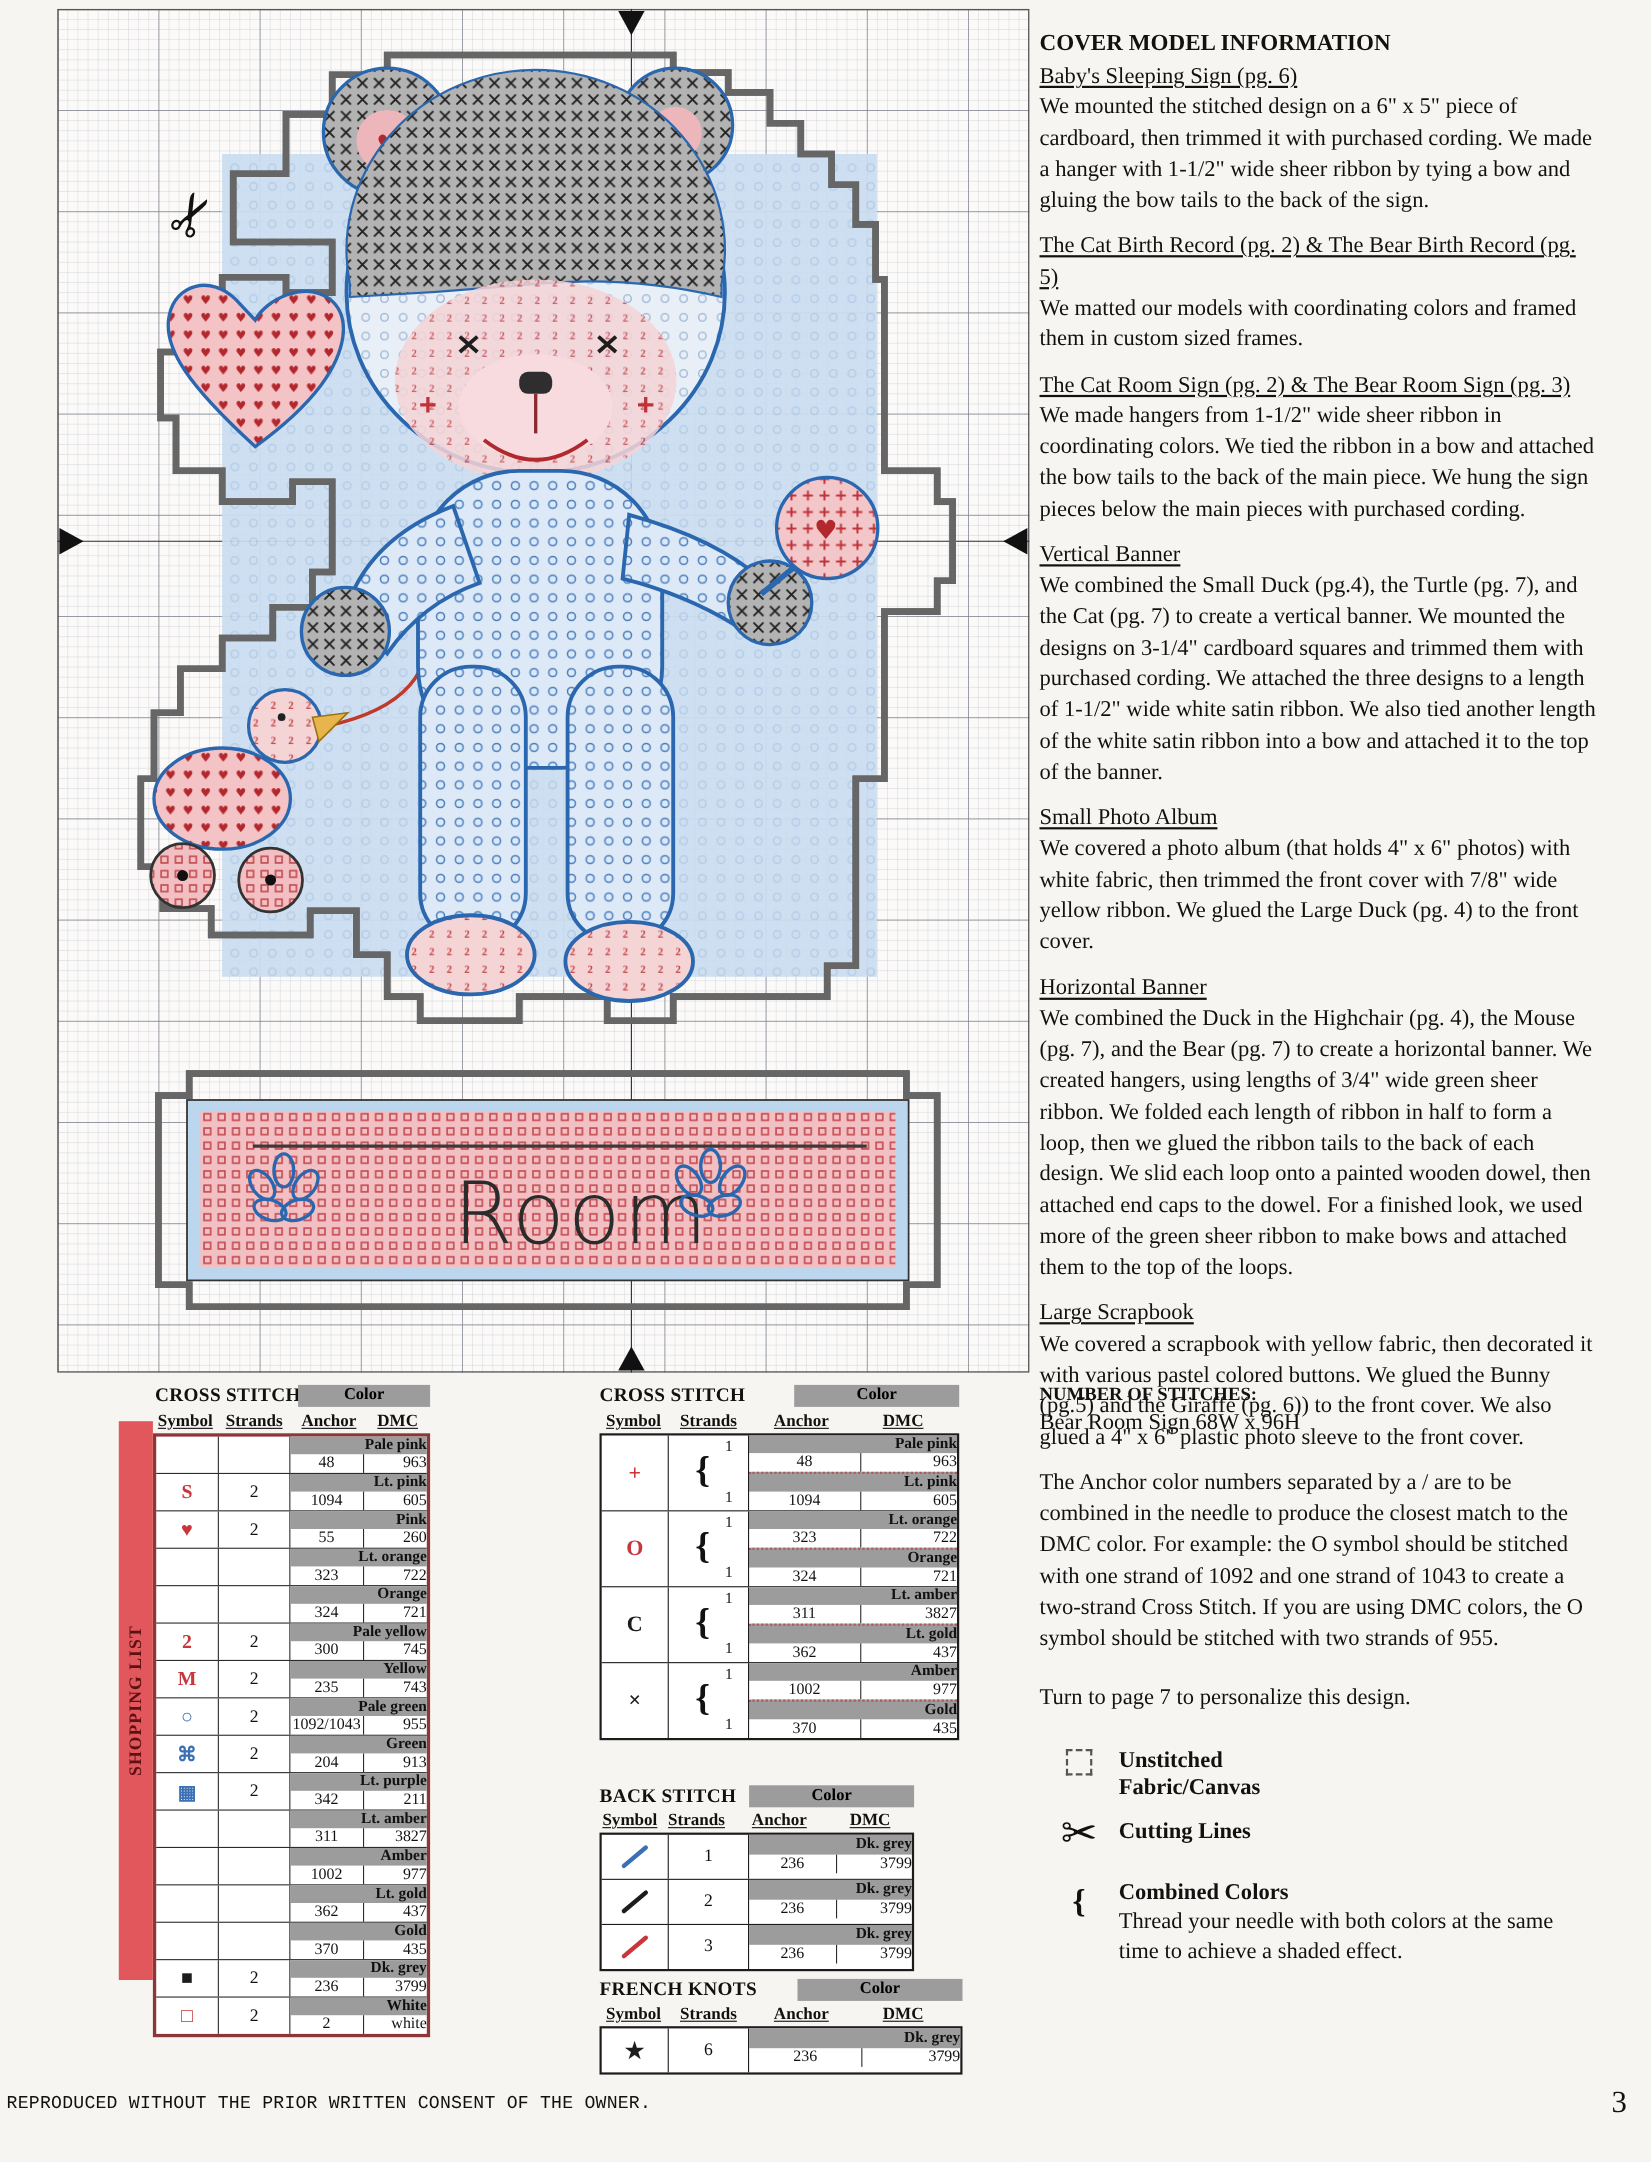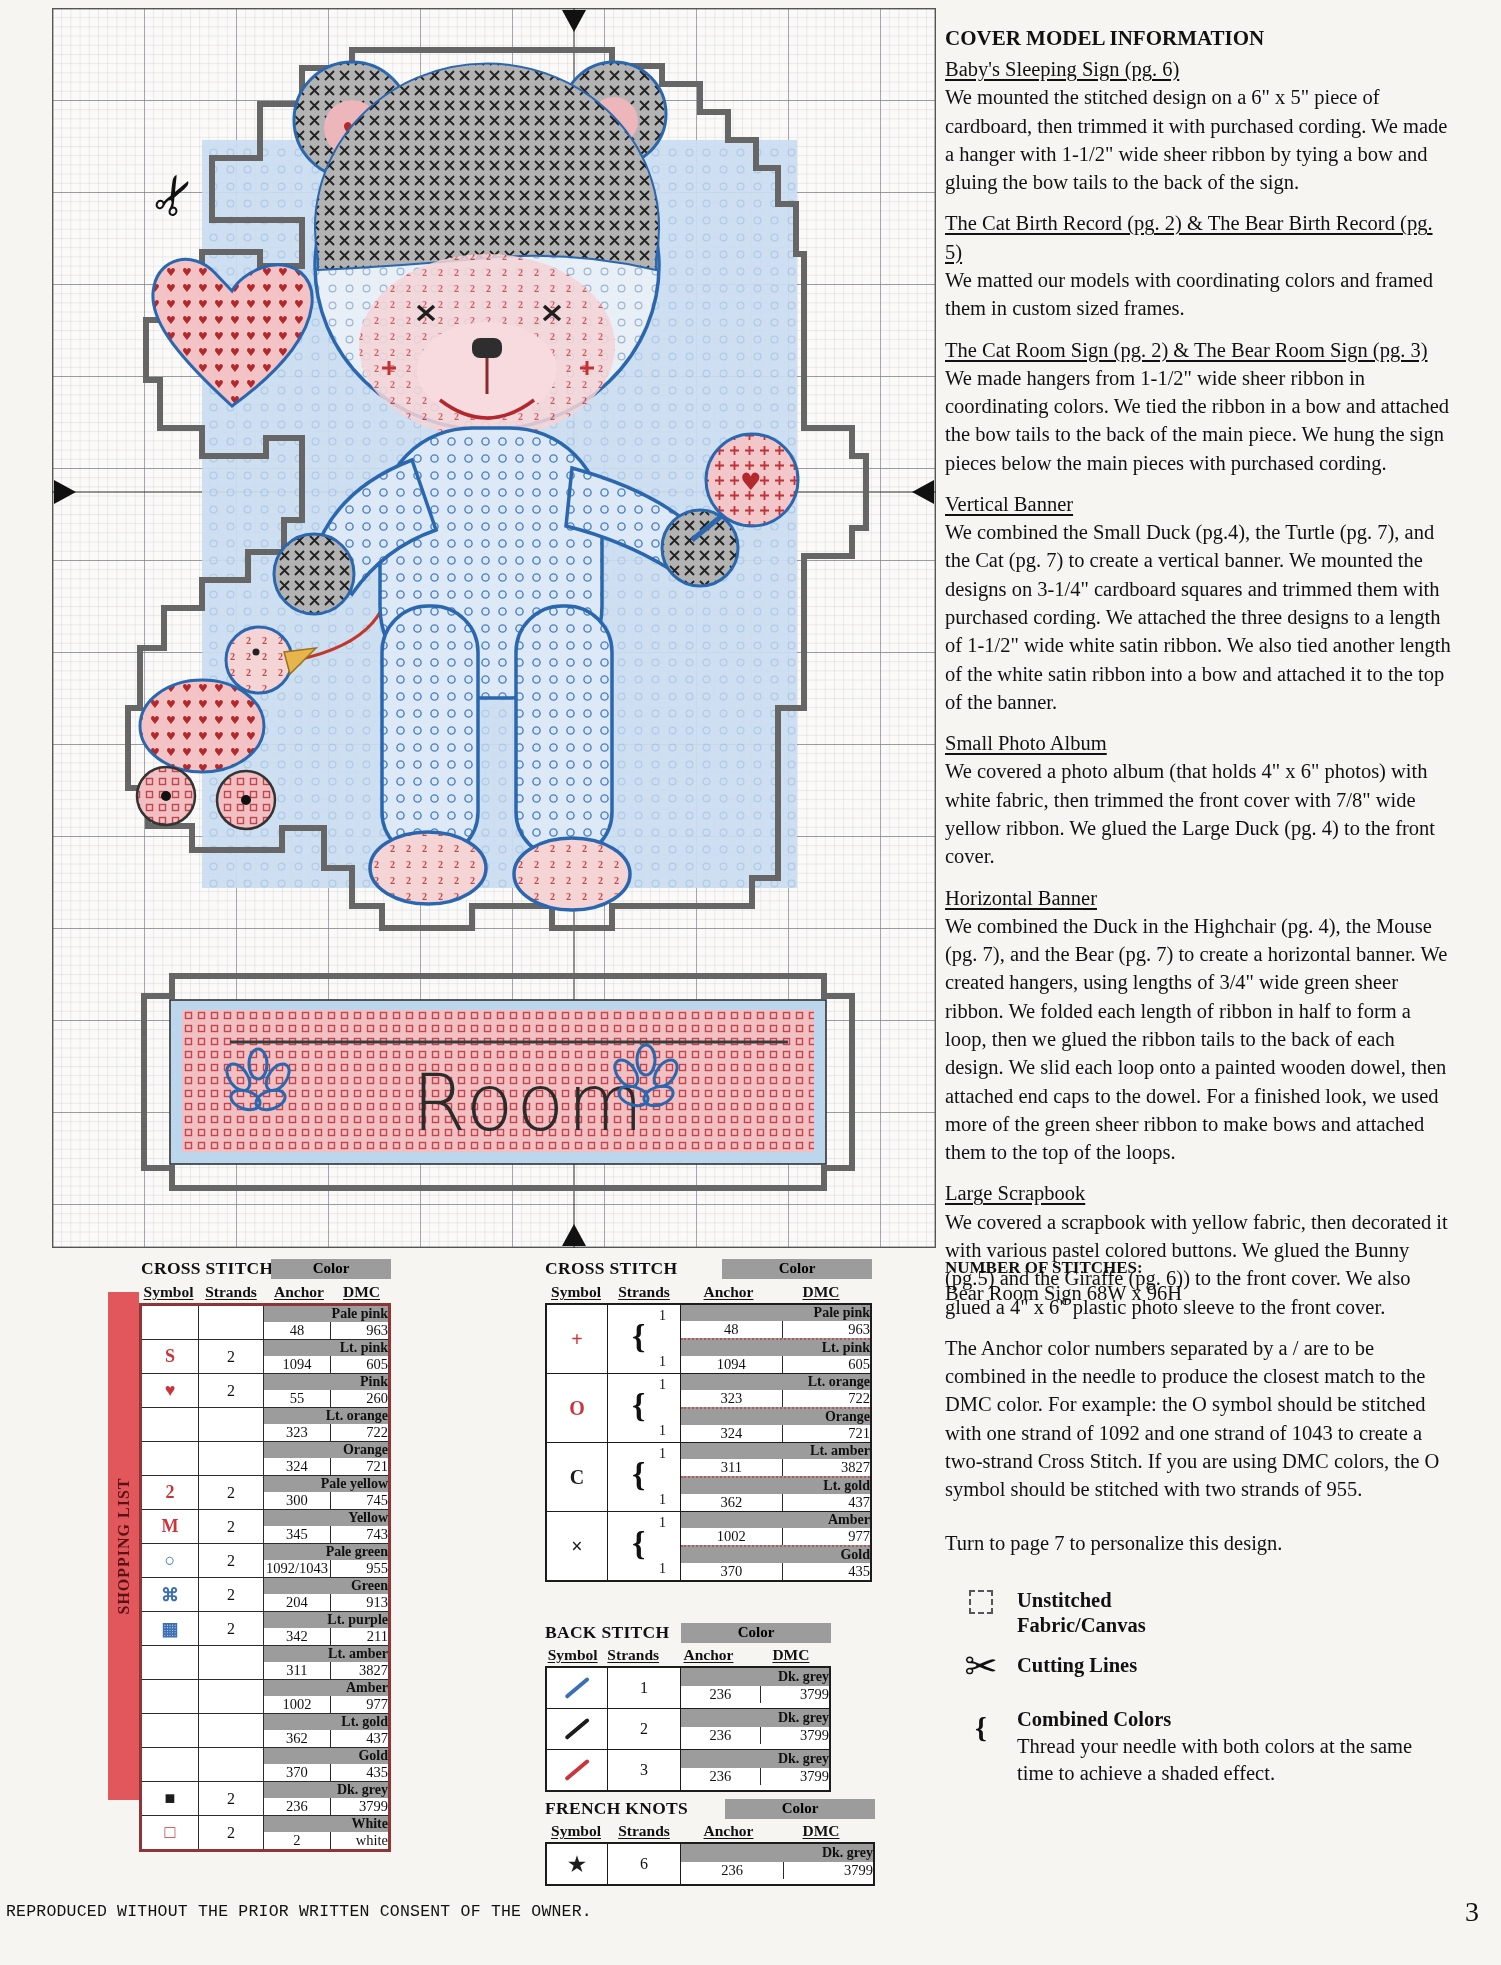--- a/index.html
+++ b/index.html
@@ -425,21 +425,21 @@
             </div>
           </div>
         </div>
         <div class="xrow">
           <div class="cell sym sym-red">M</div>
           <div class="cell strands">2</div>
           <div class="cell colorcell">
             <div class="centry">
               <div class="band">Yellow</div>
               <div class="nums">
-                <span class="anchor">345</span>
+                <span class="anchor">235</span>
                 <span class="dmc">743</span>
               </div>
             </div>
           </div>
         </div>
         <div class="xrow">
           <div class="cell sym sym-blue">○</div>
           <div class="cell strands">2</div>
           <div class="cell colorcell">
             <div class="centry">

